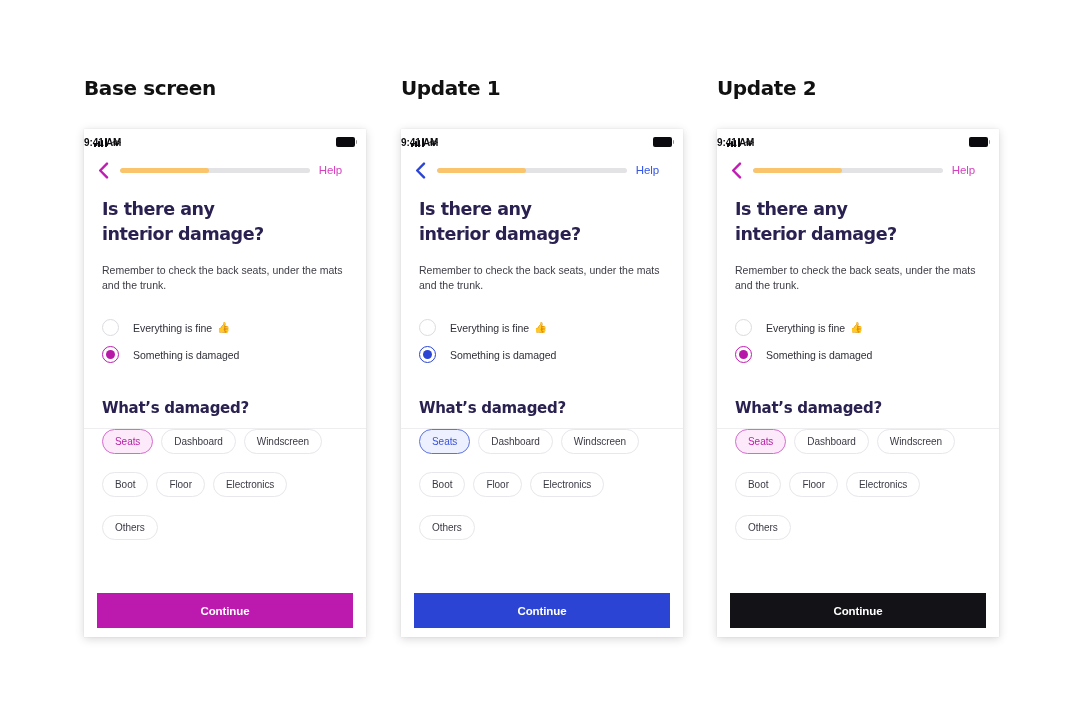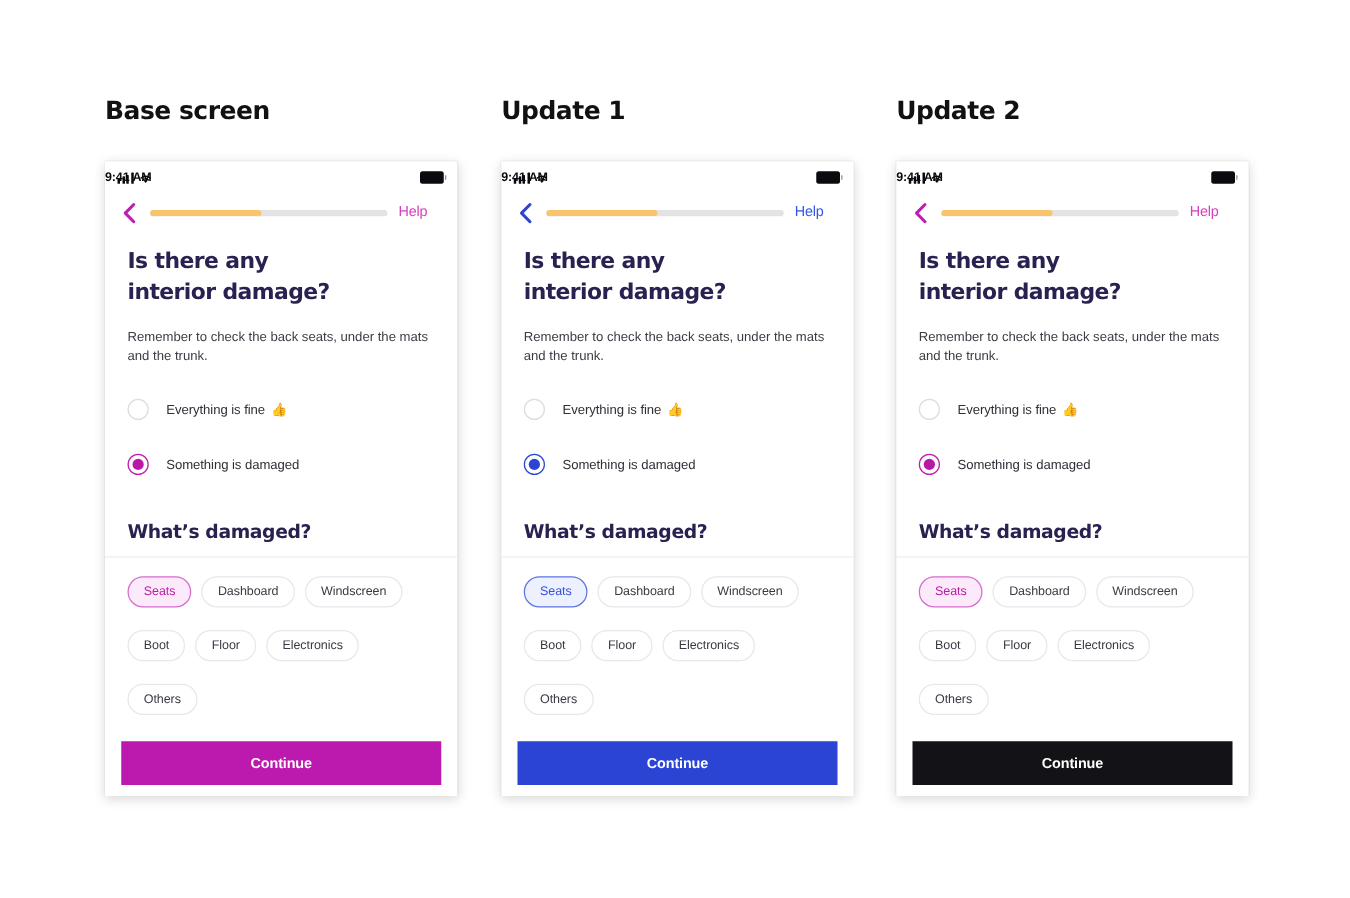--- a/index.html
+++ b/index.html
@@ -178,21 +178,21 @@
   }
 
   
   .radio-group {
     margin-top: 21px;
   }
   .radio-row {
     display: flex;
     align-items: center;
     height: 26px;
-    margin-bottom: 18px;
+    margin-bottom: 1px;
     cursor: pointer;
   }
   .radio-row:last-child { margin-bottom: 0; }
   .radio {
     width: 17px;
     height: 17px;
     border-radius: 50%;
     box-sizing: border-box;
     border: 1.4px solid #dcdce1;
     background: #fff;
@@ -231,21 +231,20 @@
   .sec-rule {
     border-top: 1px solid #eeeef1;
     margin: 11px -18px 0 -18px;
   }
 
   
   .chips {
     display: flex;
     flex-wrap: wrap;
     gap: 9px 8px;
-    margin-top: 15px;
   }
   .chip {
     box-sizing: border-box;
     height: 25px;
     padding: 0 12px;
     border-radius: 14px;
     border: 1px solid #e7e7ec;
     background: #ffffff;
     font-size: 10px;
     color: #3a3a45;

